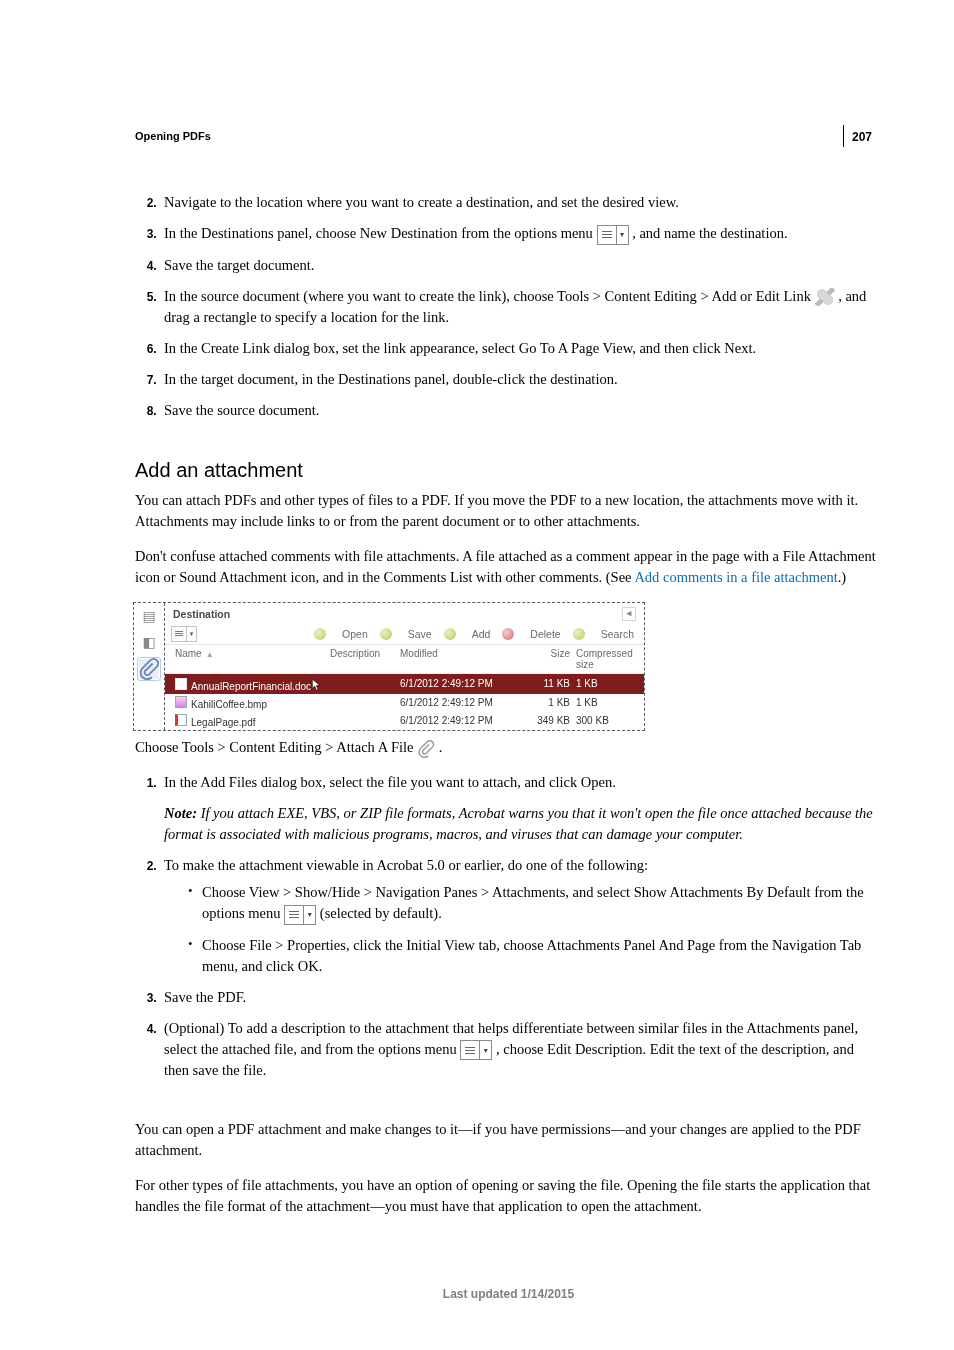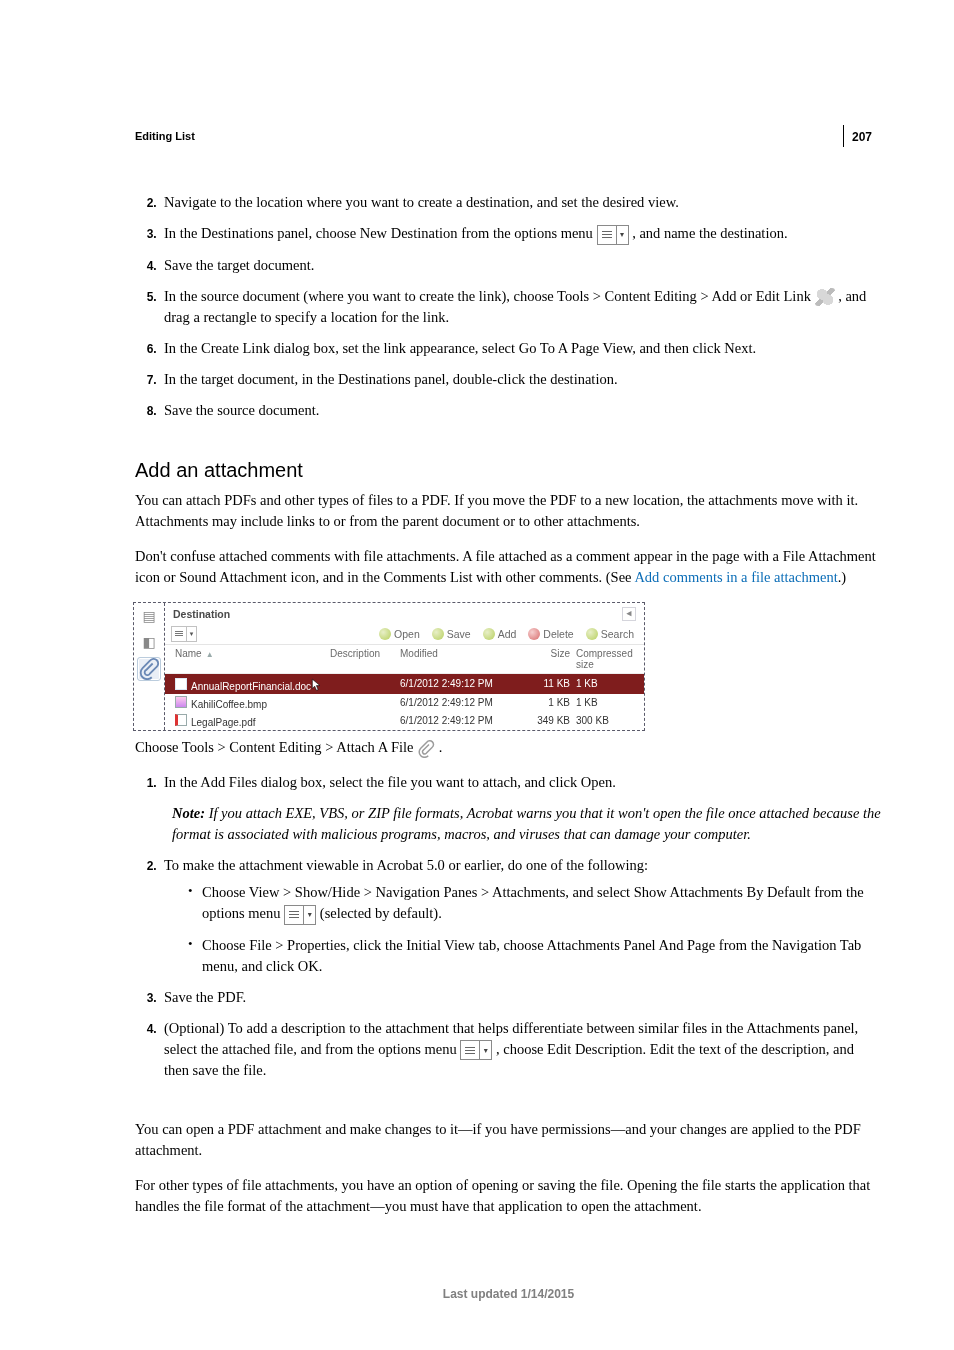--- a/index.html
+++ b/index.html
@@ -139,21 +139,21 @@
     color:#4a4a4a;
     display:flex; justify-content:space-between; align-items:center;
   }
   .panel-toolbar {
     display:flex; align-items:center;
     padding:2px 6px;
     gap:4px;
     border-bottom:1px solid #e5e5e5;
   }
   .panel-toolbar .tbtn {
-    display:flex; align-items:flex-start; gap:3px;
+    display:flex; align-items:flex-start; gap:16px;
     padding:1px 4px; color:#6a6a6a;
   }
   .panel-toolbar .opts {
     width:24px; height:14px; border:1px solid #c2c2c2;
     display:flex;
   }
   .panel-toolbar .opts .l { width:14px; border-right:1px solid #c2c2c2; display:flex; align-items:center; justify-content:center;}
   .panel-toolbar .opts .l div { width:8px; height:1px; background:#777; box-shadow:0 2px 0 #777, 0 -2px 0 #777;}
   .panel-toolbar .opts .r { flex:1; display:flex; align-items:center; justify-content:center; font-size:7px; color:#555;}
   .panel-toolbar .spacer { flex:1; }
@@ -233,21 +233,21 @@
 </style>
 </head>
 <body>
 
 <div class="page">
 
   <div class="page-num-wrap">
     <span class="page-num">207</span>
   </div>
 
-  <div class="section-path">Editing List</div>
+  <div class="section-path">Opening PDFs</div>
 
   <ol class="steps" start="2">
     <li><span>Navigate to the location where you want to create a destination, and set the desired view.</span></li>
     <li>
       <span>In the Destinations panel, choose New Destination from the options menu </span>
       <span class="options-menu-icon">
         <span class="left">
             <span class="bars">
               <div></div>
               <div></div>
@@ -361,21 +361,21 @@
       <svg viewBox="0 0 24 24">
           <path fill="none" stroke="#9c9c9c" stroke-width="2" d="M16 6l-7 7a3 3 0 104 4l7-7a5 5 0 10-7-7L5 11a7 7 0 1010 10"></path>
         </svg>
     </span>
     <span> .</span>
   </p>
 
   <ol class="steps">
     <li>
       <span>In the Add Files dialog box, select the file you want to attach, and click Open.</span>
-      <p class="body" style="margin:10px 0 0 8px; font-style:italic;">
+      <p class="body" style="margin:10px 0 0 0; font-style:italic;">
         <span class="note-label">Note: </span><span>If you attach EXE, VBS, or ZIP file formats, Acrobat warns you that it won't open the file once attached because the format is associated with malicious programs, macros, and viruses that can damage your computer.</span>
       </p>
     </li>
     <li>
       <span>To make the attachment viewable in Acrobat 5.0 or earlier, do one of the following:</span>
       <ul class="sub">
         <li>
           <span>Choose View &gt; Show/Hide &gt; Navigation Panes &gt; Attachments, and select Show Attachments By Default from the options menu </span>
           <span class="options-menu-icon">
             <span class="left">

